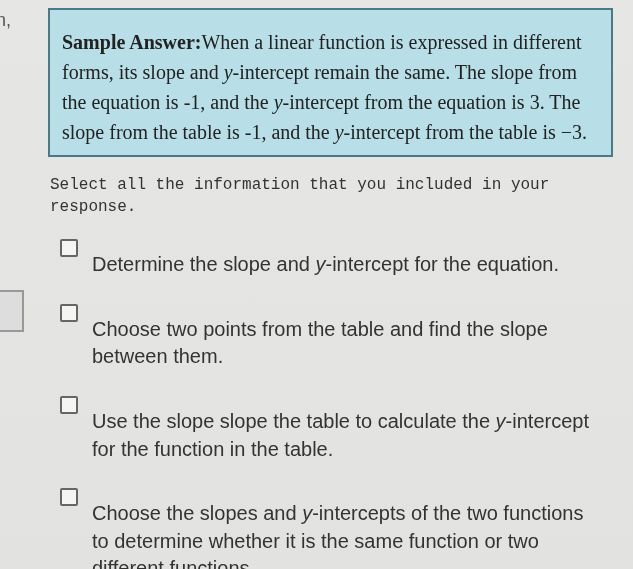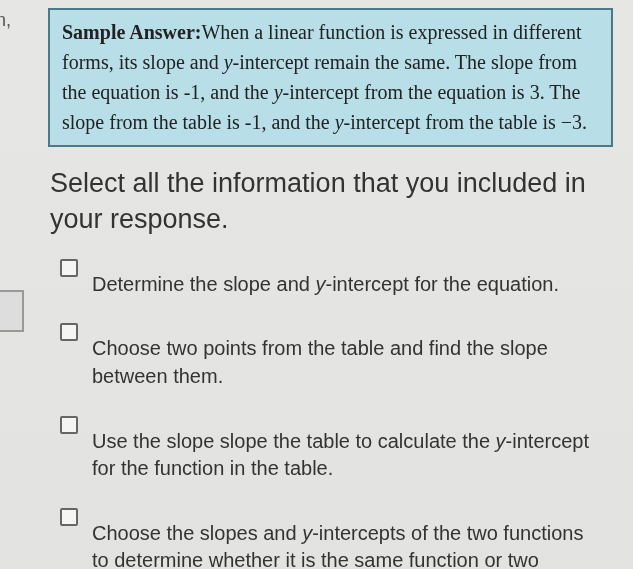--- a/index.html
+++ b/index.html
@@ -21,33 +21,33 @@
     position: absolute;
     left: -14px;
     top: 10px;
     font-family: Arial, Helvetica, sans-serif;
     font-size: 18px;
     color: #555;
   }
   .sample-box {
     border: 2px solid #4a7a8a;
     background: #b8dfe8;
-    padding: 7px 12px 8px 12px;
+    padding: 17px 12px 8px 12px;
     margin-bottom: 18px;
     line-height: 1.5;
     font-size: 20px;
     color: #222;
   }
   .sample-box .bold {
     font-weight: bold;
   }
   .italic { font-style: italic; }
   .prompt {
-    font-family: Liberation Sans, sans-serif;
-    font-size: 27px;
+    font-family: Liberation Mono, monospace;
+    font-size: 16px;
     color: #333;
     margin: 0 6px 18px 2px;
     line-height: 1.35;
   }
   .options {
     font-family: Arial, Helvetica, sans-serif;
     font-size: 20px;
     color: #333;
     padding-left: 12px;
   }

